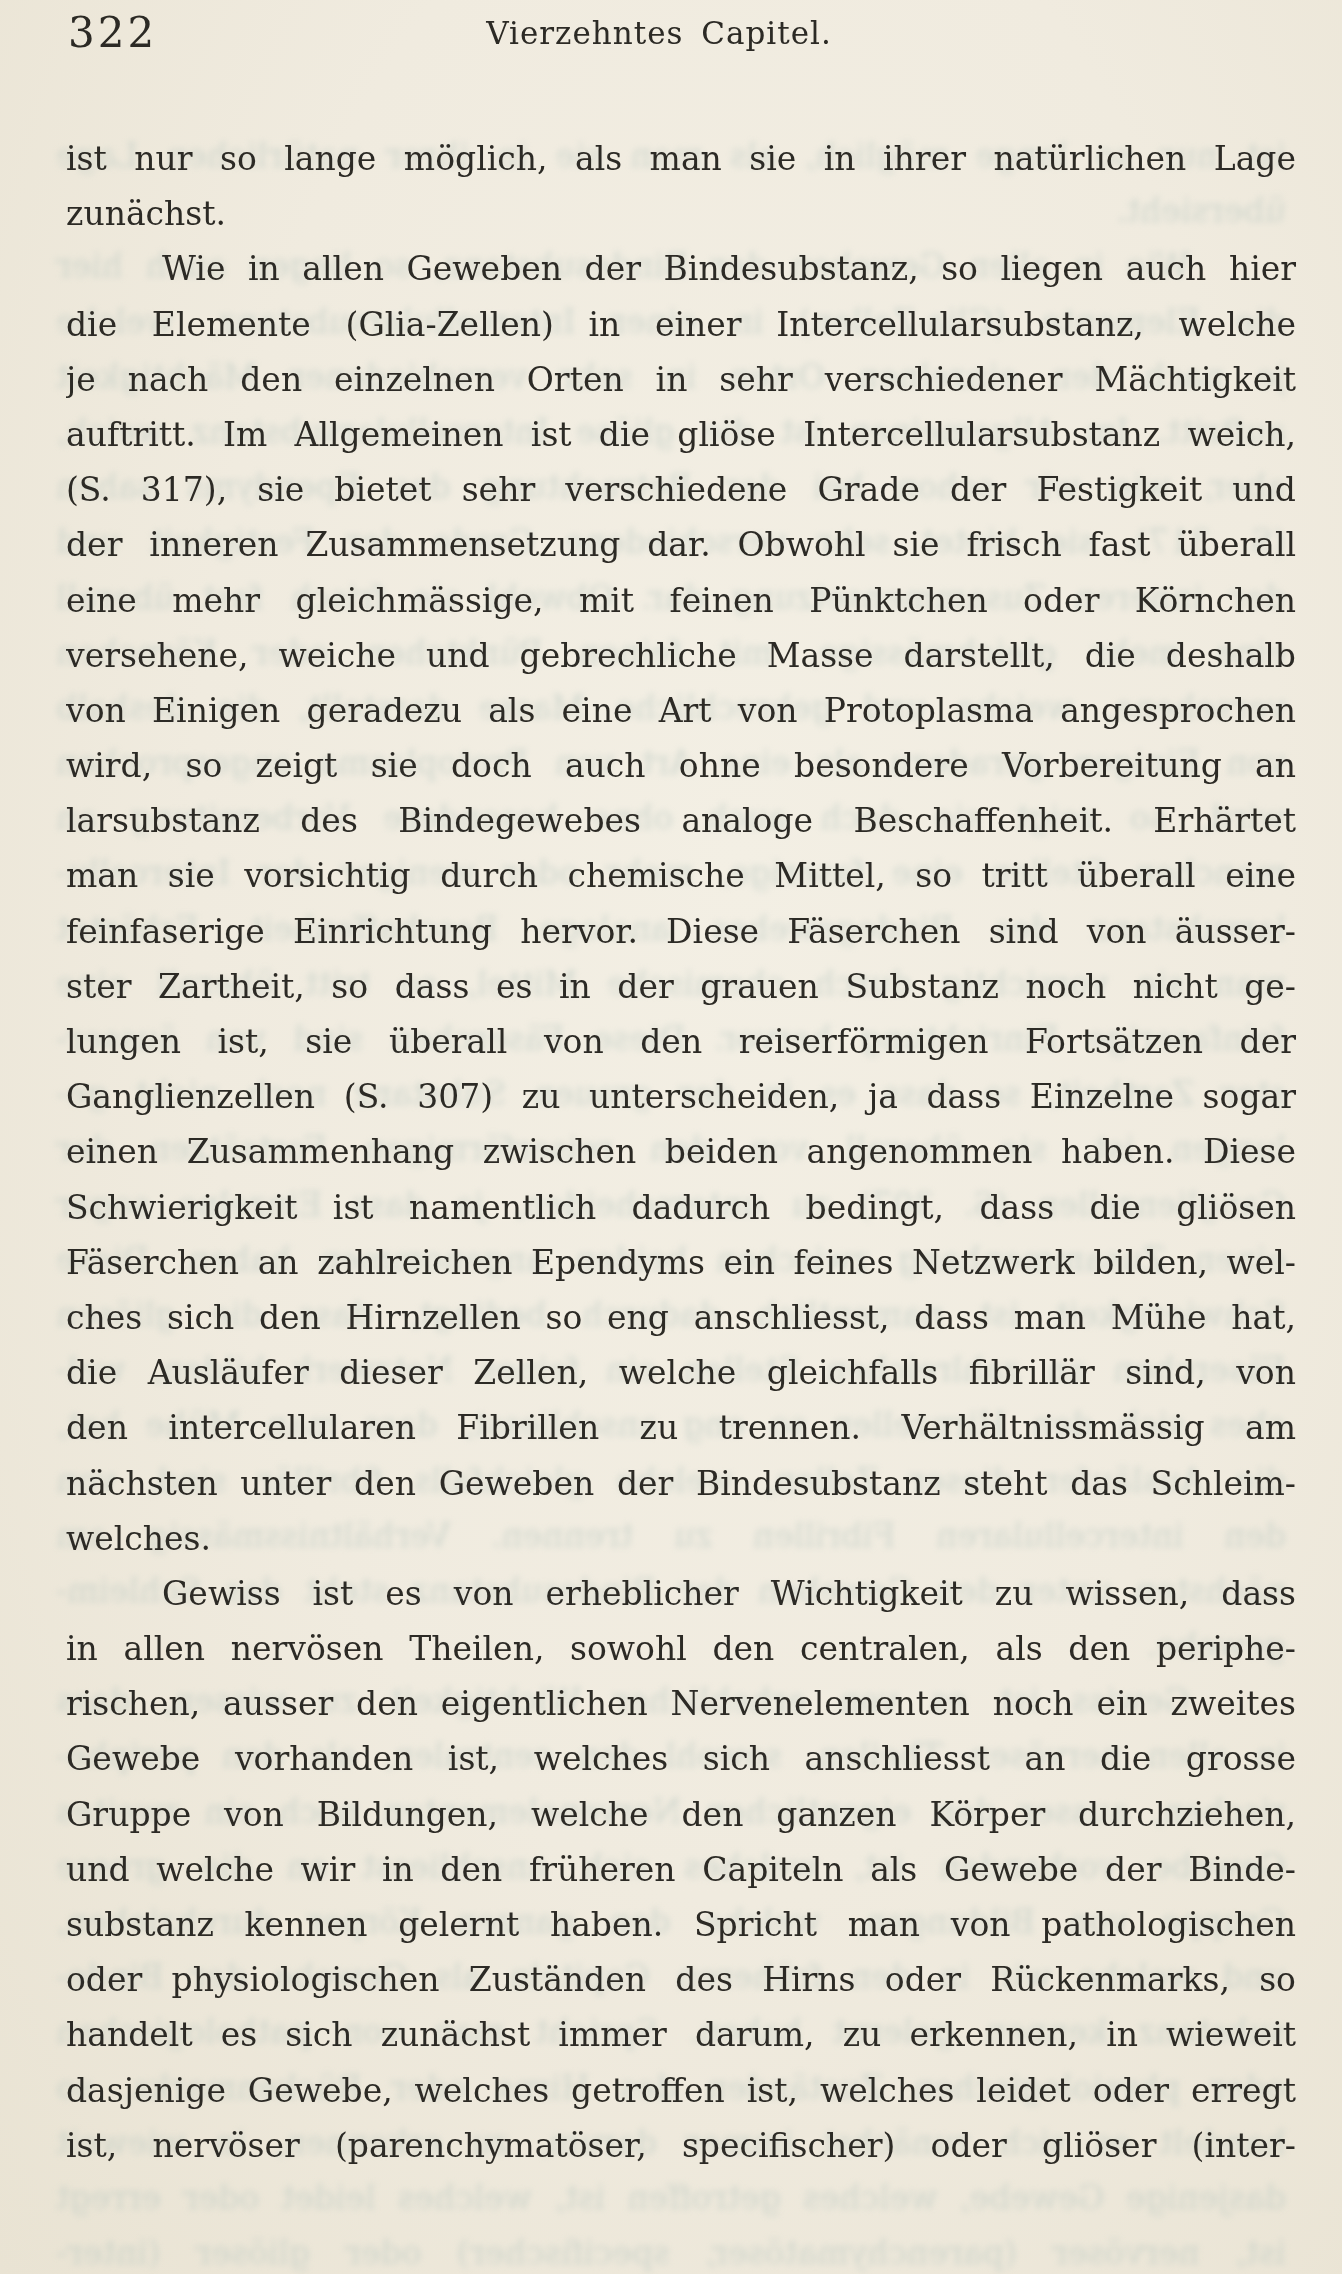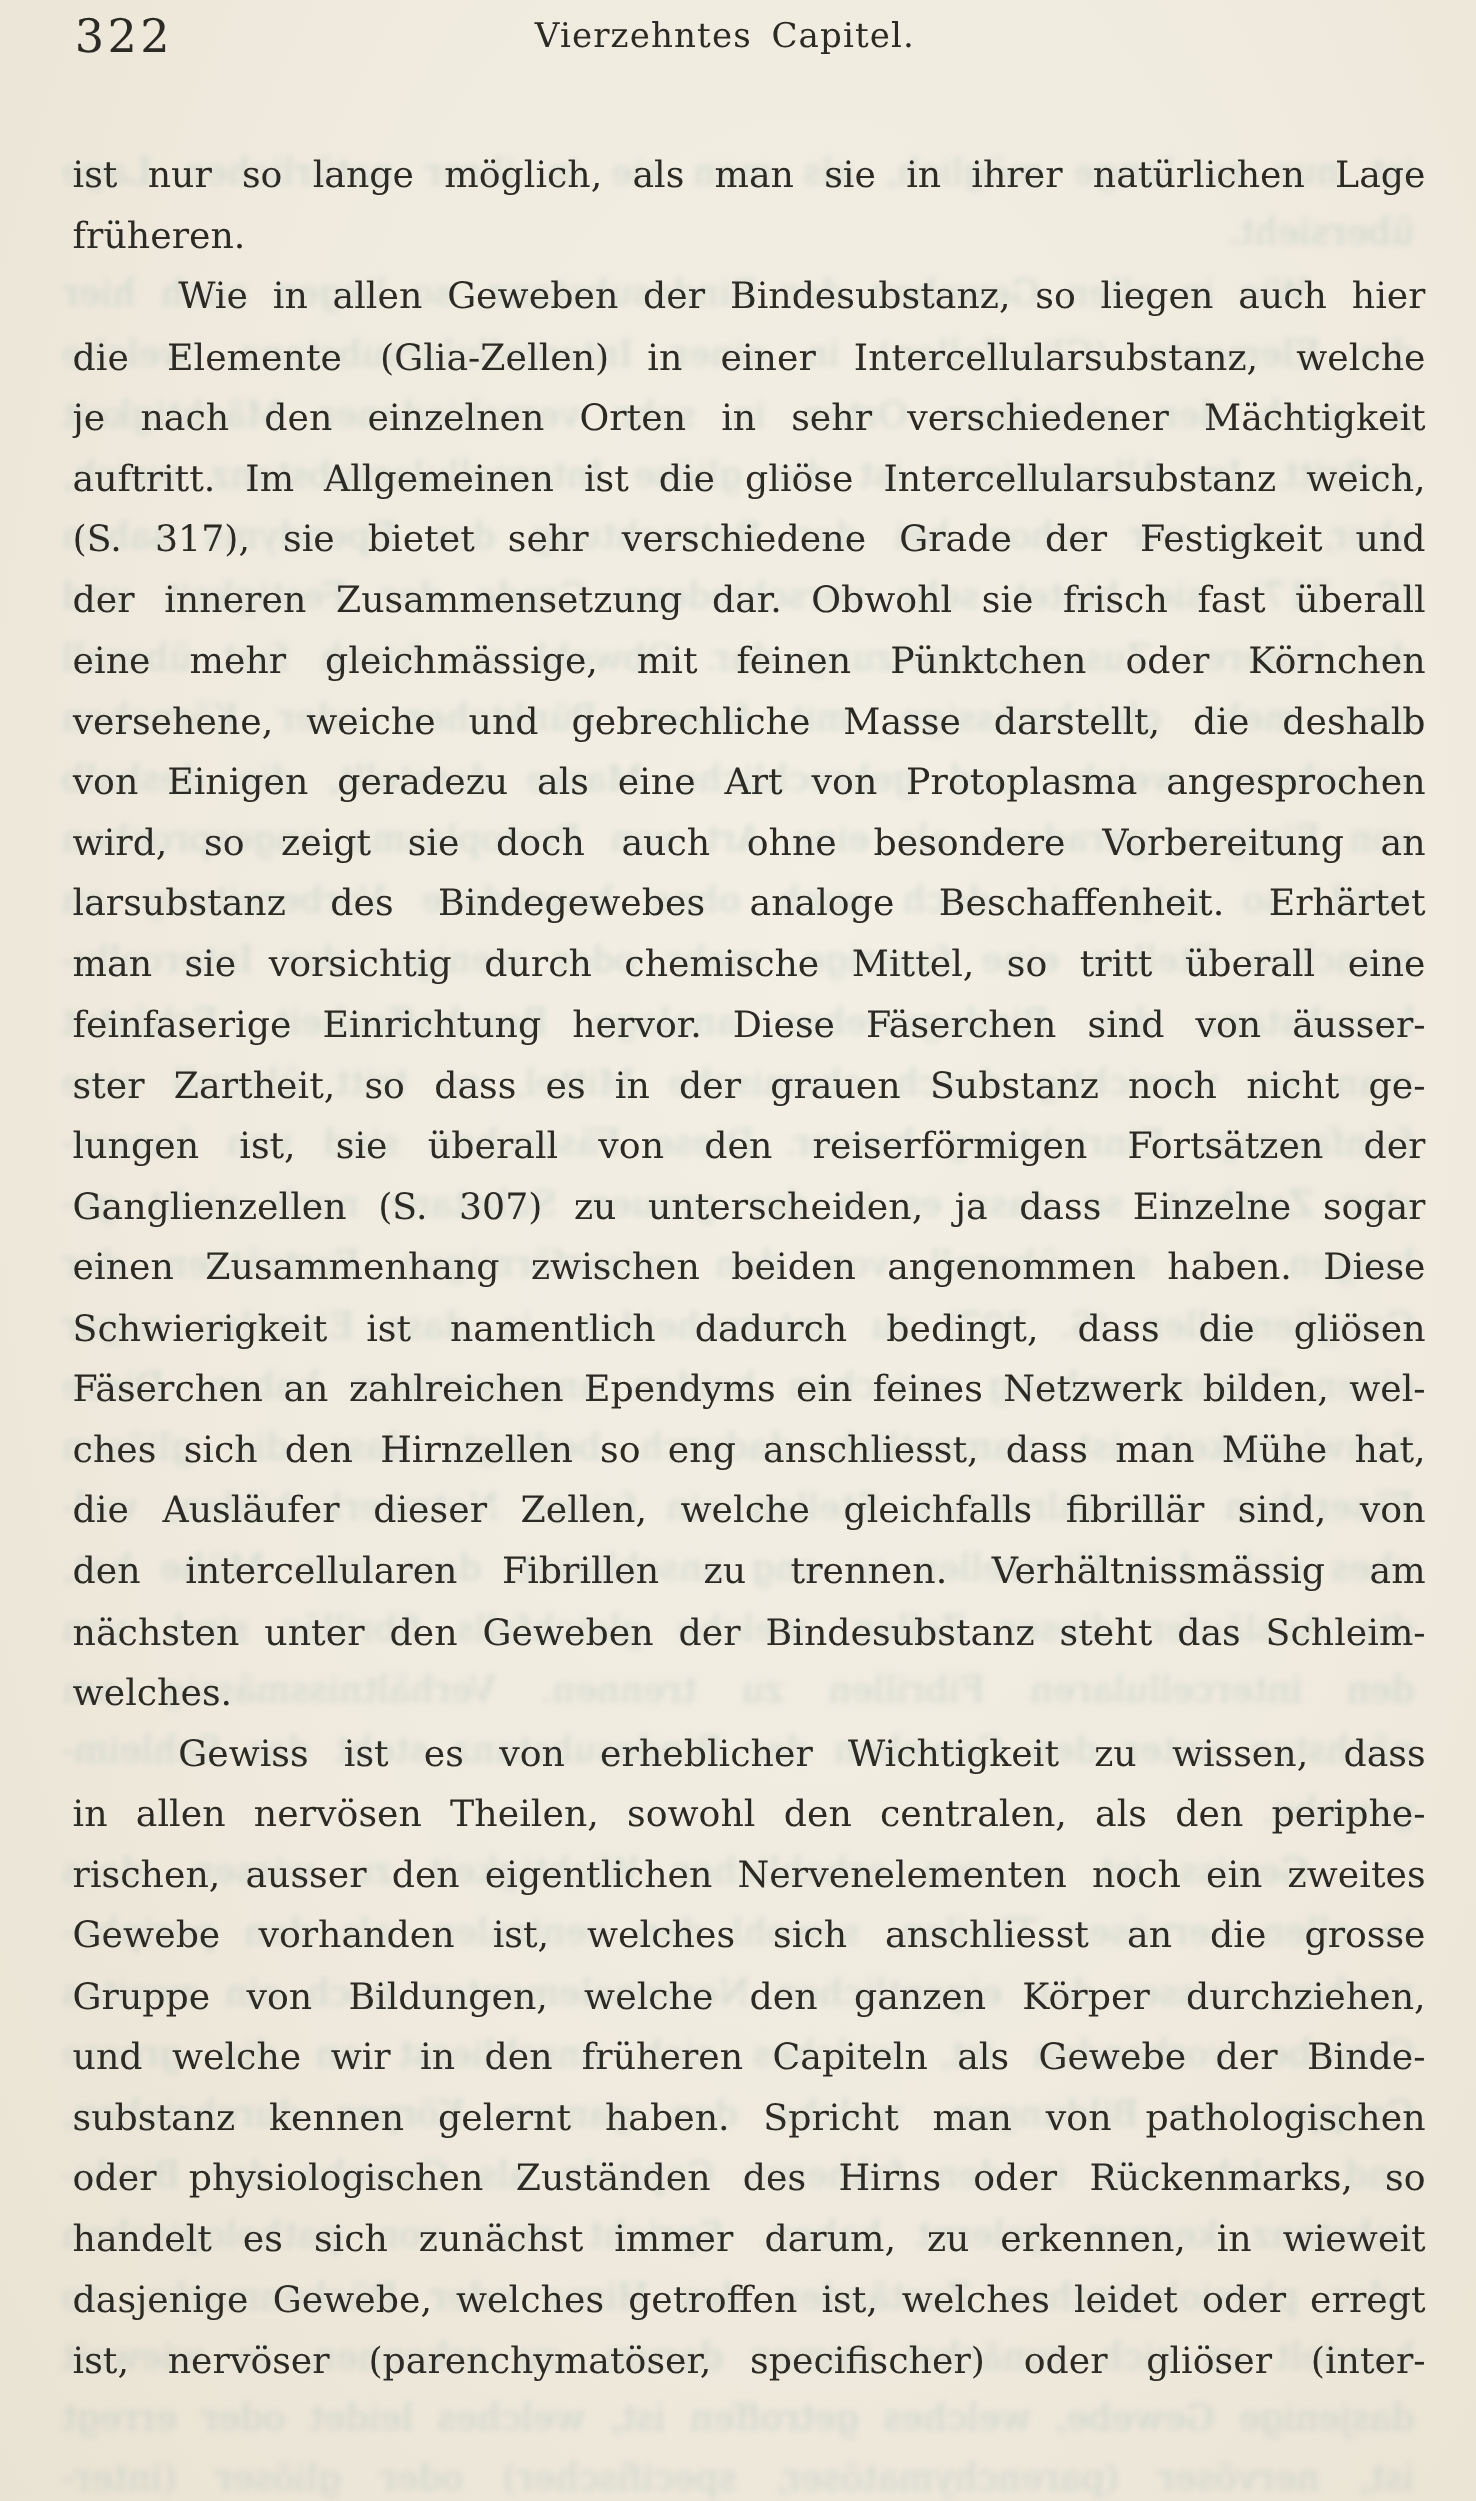--- a/index.html
+++ b/index.html
@@ -105,21 +105,21 @@
       <div class="line j">ist, nervöser (parenchymatöser, specifischer) oder gliöser (inter-</div>
     </div>
 
   <div class="page-header">
     <div class="page-number">322</div>
     <div class="running-head">Vierzehntes Capitel.</div>
   </div>
 
   <div class="text-block">
       <div class="line j">ist nur so lange möglich, als man sie in ihrer natürlichen Lage</div>
-      <div class="line">früheren.</div>
+      <div class="line">zunächst.</div>
       <div class="line j ind">Wie in allen Geweben der Bindesubstanz, so liegen auch hier</div>
       <div class="line j">die Elemente (Glia-Zellen) in einer Intercellularsubstanz, welche</div>
       <div class="line j">je nach den einzelnen Orten in sehr verschiedener Mächtigkeit</div>
       <div class="line j">auftritt. Im Allgemeinen ist die gliöse Intercellularsubstanz weich,</div>
       <div class="line j">(S. 317), sie bietet sehr verschiedene Grade der Festigkeit und</div>
       <div class="line j">der inneren Zusammensetzung dar. Obwohl sie frisch fast überall</div>
       <div class="line j">eine mehr gleichmässige, mit feinen Pünktchen oder Körnchen</div>
       <div class="line j">versehene, weiche und gebrechliche Masse darstellt, die deshalb</div>
       <div class="line j">von Einigen geradezu als eine Art von Protoplasma angesprochen</div>
       <div class="line j">wird, so zeigt sie doch auch ohne besondere Vorbereitung an</div>

